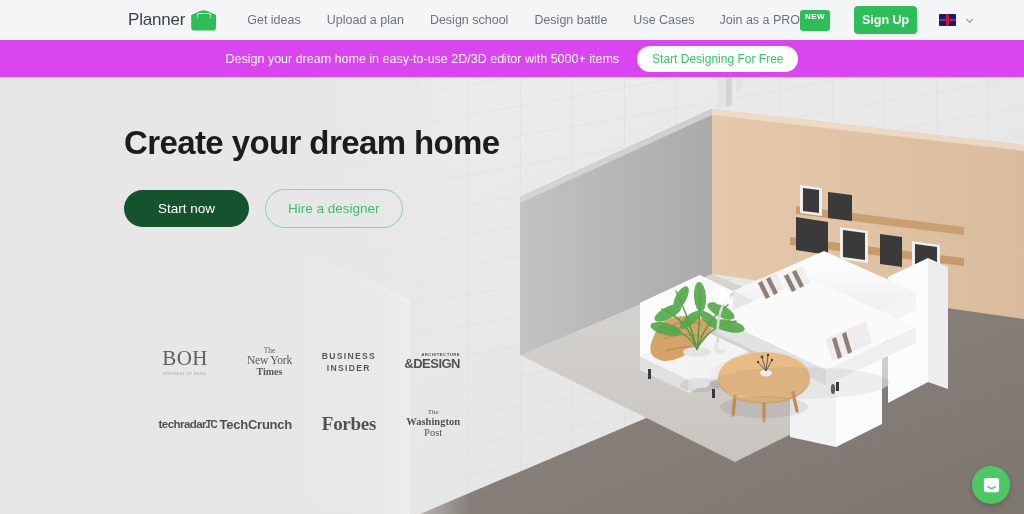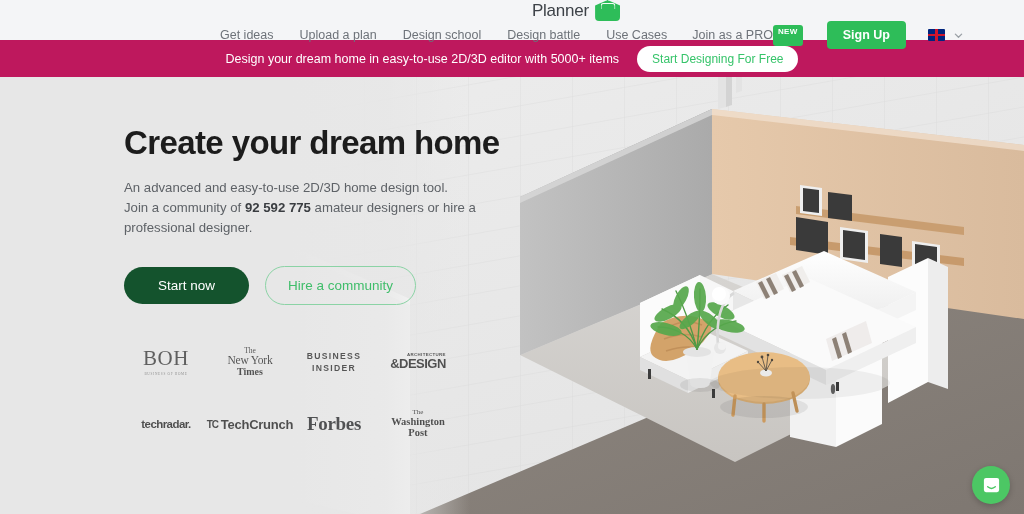--- a/index.html
+++ b/index.html
@@ -11,21 +11,20 @@
   }
   .page { position: relative; width: 1024px; height: 514px; overflow: hidden; }
 
   
   .navbar {
     position: relative; z-index: 30;
     height: 40px; width: 100%;
     background: #f4f5f7;
     display: flex; align-items: center;
     padding-left: 128px;
-    flex-direction: column;
   }
   .logo { display: flex; align-items: center; gap: 6px; cursor: pointer; }
   .logo-text {
     font-size: 17px; color: #3d4248; letter-spacing: -0.2px;
     font-family: "Liberation Sans", sans-serif;
   }
   .logo-badge {
     width: 25px; height: 21px; background: #2ebd59;
     border-radius: 4px 4px 4px 4px;
     position: relative;
@@ -55,21 +54,21 @@
   .new-badge {
     margin-left: 0; background: #2ebd59; color: #fff;
     font-size: 8px; font-weight: bold; letter-spacing: .4px;
     border-radius: 3px; padding: 3px 5px 10px; line-height: 1;
   }
   .signup-btn {
     margin-left: 12px;
     background: #2ebd59; color: #fff;
     font-size: 12.5px; font-weight: bold;
     border: none; border-radius: 4px;
-    padding: 7px 16px; cursor: pointer;
+    padding: 7px 8px; cursor: pointer;
     font-family: "Liberation Sans", sans-serif;
   }
   .lang { display: flex; align-items: center; margin-left: 22px; cursor: pointer; }
   .flag {
     width: 17px; height: 12px; position: relative; overflow: hidden;
     background: #00247d; border-radius: 1px; display: block;
   }
   .flag::before {
     content: ""; position: absolute; inset: 0;
     background:
@@ -82,21 +81,21 @@
       linear-gradient(to bottom, transparent 45%, #cf142b 45%, #cf142b 55%, transparent 55%),
       linear-gradient(to right, transparent 43%, #cf142b 43%, #cf142b 57%, transparent 57%);
   }
   .chev { margin-left: 9px; width: 9px; height: 9px; display: block; }
   .chev svg { display: block; }
 
   
   .banner {
     position: relative; z-index: 20;
     height: 37px; width: 100%;
-    background: #be185d;
+    background: #d946ef;
     display: flex; align-items: center; justify-content: center;
     gap: 18px;
   }
   .banner-text { color: #fff; font-size: 12.5px; }
   .banner-btn {
     background: #fff; color: #36c46a;
     font-size: 12px; border: none; border-radius: 14px;
     padding: 6px 15px; cursor: pointer;
     font-family: "Liberation Sans", sans-serif;
   }
@@ -140,21 +139,21 @@
     background: transparent; color: #3fbd6a;
     font-size: 13.5px; border: 1px solid #8bd3a5; border-radius: 20px;
     padding: 11px 22px; cursor: pointer;
     font-family: "Liberation Sans", sans-serif;
   }
 
   
   .press { position: absolute; left: 124px; top: 254px; z-index: 10; }
   .press-row { display: flex; align-items: center; height: 62px; }
   .press-cell {
-    width: 84px; display: flex; align-items: center; justify-content: center;
+    width: 84px; display: flex; align-items: center; justify-content: flex-end;
     opacity: .72;
   }
   .l-boh { text-align: center; }
   .l-boh .m {
     font-family: "Liberation Serif", serif; font-size: 21px; color: #2b2b2b;
     letter-spacing: .5px; line-height: 1;
   }
   .l-boh .s {
     font-family: "Liberation Serif", serif; font-size: 3.4px; color: #6f6f6f;
     letter-spacing: .7px; margin-top: 3px;
@@ -190,21 +189,21 @@
   .l-fb {
     font-family: "Liberation Serif", serif; color: #16181a;
     font-size: 19px; font-weight: bold; letter-spacing: -.3px;
   }
   .l-wp {
     font-family: "Liberation Serif", serif; color: #131313;
     text-align: center; line-height: 1.04;
   }
   .l-wp .a { font-size: 7px; display: block; }
   .l-wp .b { font-size: 10.5px; display: block; font-weight: bold; }
-  .l-wp .c { font-size: 10.5px; display: block; font-weight: bold; }
+  .l-wp .c { font-size: 10.5px; display: block; font-weight: normal; }
 
   
   .chat-btn {
     position: absolute; right: 14px; bottom: 10px; z-index: 40;
     width: 38px; height: 38px; border-radius: 50%;
     background: #4cc764; border: none; cursor: pointer;
     display: flex; align-items: center; justify-content: center;
     box-shadow: 0 2px 6px rgba(0,0,0,.22);
   }
   .chat-btn svg { display: block; }
@@ -435,28 +434,23 @@
         <ellipse cx="764" cy="330" rx="44" ry="11" fill="#000" opacity="0.07"></ellipse>
         <ellipse cx="700" cy="308" rx="20" ry="7" fill="#000" opacity="0.07"></ellipse>
         <ellipse cx="800" cy="306" rx="90" ry="16" fill="#000" opacity="0.05"></ellipse>
       </svg>
     </div>
 
     <div class="hero-fade"></div>
 
     <div class="hero-content">
       <h1 class="hero-title">Create your dream home</h1>
-      <p class="hero-sub">
-        <span>An advanced and easy-to-use 2D/3D home design tool.</span><br>
-        <span>Join a community of </span><b>92 592 775</b><span> amateur designers or hire a</span><br>
-        <span>professional designer.</span>
-      </p>
       <div class="cta-row">
         <button class="btn-primary">Start now</button>
-        <button class="btn-ghost">Hire a community</button>
+        <button class="btn-ghost">Hire a designer</button>
       </div>
     </div>
 
     <div class="press">
       <div class="press-row">
         <div class="press-cell">
           <div class="l-boh">
             <div class="m">BOH</div>
             <div class="s">BUSINESS OF HOME</div>
           </div>

